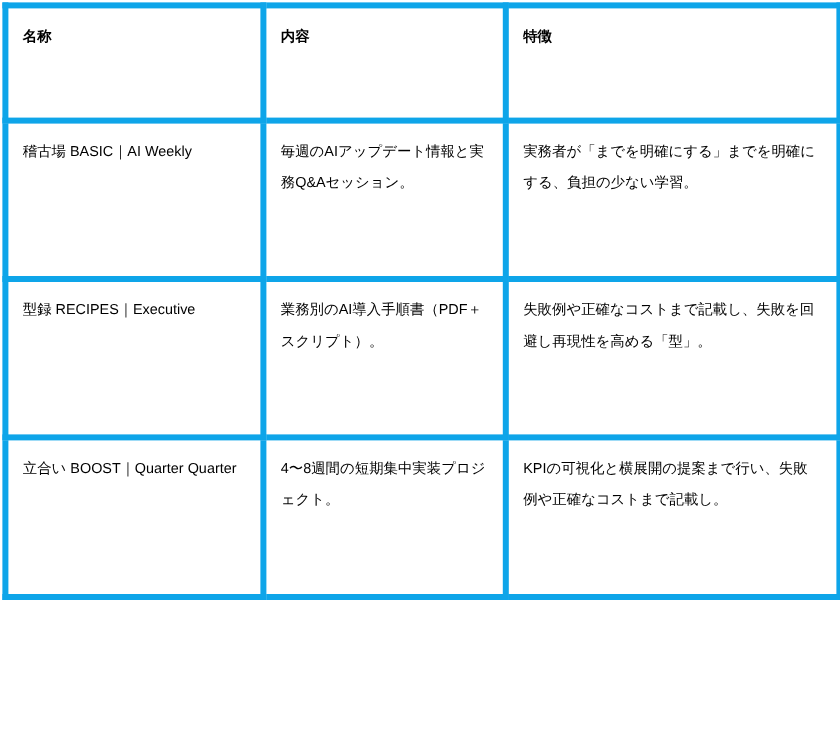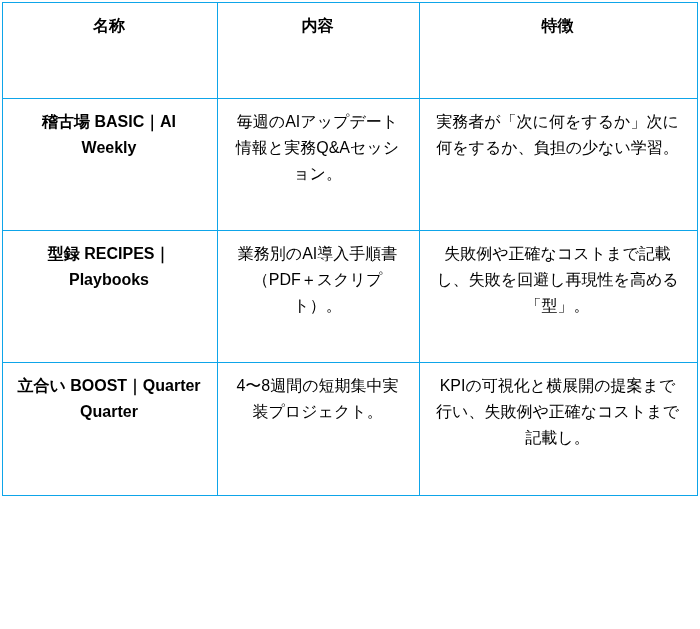--- a/index.html
+++ b/index.html
@@ -20,38 +20,38 @@
     table-layout: fixed;
     margin: 2px 0 0 2px;
     width: 695px;
     background: #ffffff;
   }
   table.programs col.c-name    { width: 215px; }
   table.programs col.c-content { width: 202px; }
   table.programs col.c-feature { width: 278px; }
   table.programs th,
   table.programs td {
-    border: 1px solid #0ea5e9;
+    border: 5px solid #0ea5e9;
     vertical-align: top;
-    text-align: center;
+    text-align: left;
     padding: 10px 14px 10px 12px;
-    font-size: 16px;
+    font-size: 12px;
     line-height: 26px;
     font-weight: 400;
     word-break: break-word;
   }
   table.programs thead tr { height: 96px; }
   table.programs tbody tr { height: 132px; }
   table.programs tbody tr:nth-child(3) { height: 133px; }
   table.programs tbody tr:nth-child(4) { height: 128px; }
   table.programs th {
     font-weight: 700;
   }
   table.programs td.name-cell {
-    font-weight: 700;
+    font-weight: 400;
     margin-top: 36px;
   }
 </style>
 </head>
 <body>
 
 <table class="programs">
   <colgroup>
     <col class="c-name">
     <col class="c-content">
@@ -61,24 +61,24 @@
     <tr>
       <th>名称</th>
       <th>内容</th>
       <th>特徴</th>
     </tr>
   </thead>
   <tbody>
     <tr>
       <td class="name-cell">稽古場 BASIC｜AI Weekly</td>
       <td>毎週のAIアップデート情報と実務Q&amp;Aセッション。</td>
-      <td>実務者が「次に何をするか」次に何をするか、負担の少ない学習。</td>
+      <td>実務者が「までを明確にする」までを明確にする、負担の少ない学習。</td>
     </tr>
     <tr>
-      <td class="name-cell">型録 RECIPES｜Playbooks</td>
+      <td class="name-cell">型録 RECIPES｜Executive</td>
       <td>業務別のAI導入手順書（PDF＋スクリプト）。</td>
       <td>失敗例や正確なコストまで記載し、失敗を回避し再現性を高める「型」。</td>
     </tr>
     <tr>
       <td class="name-cell">立合い BOOST｜Quarter Quarter</td>
       <td>4〜8週間の短期集中実装プロジェクト。</td>
       <td>KPIの可視化と横展開の提案まで行い、失敗例や正確なコストまで記載し。</td>
     </tr>
   </tbody>
 </table>

